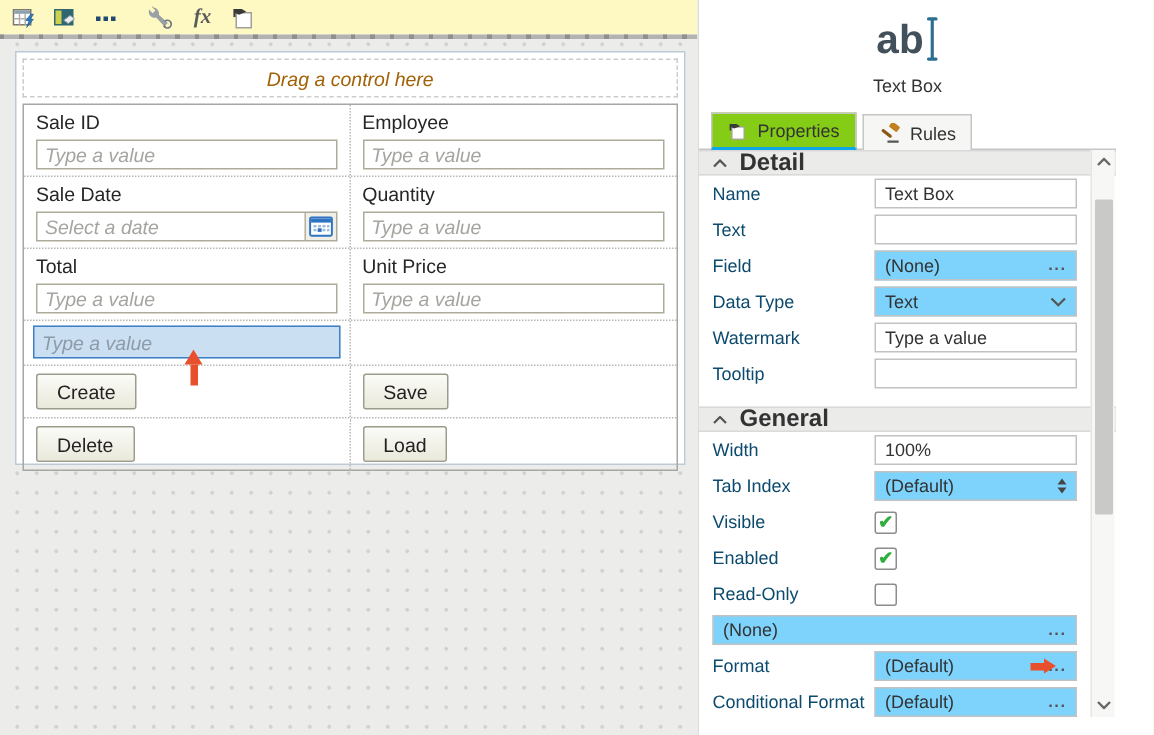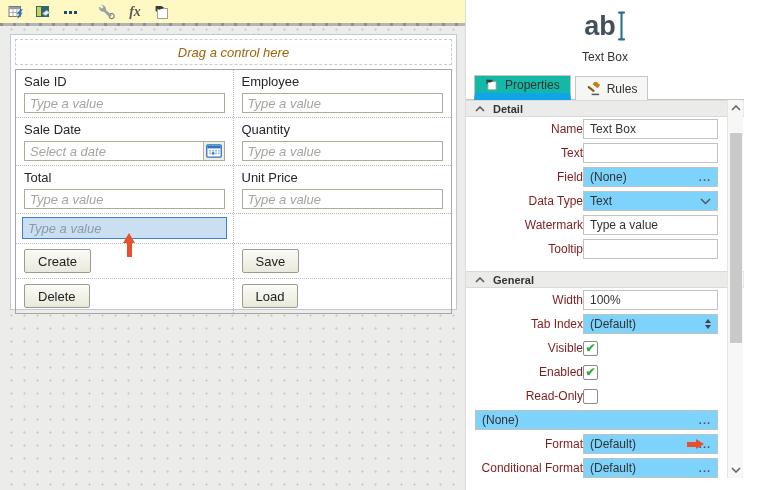--- a/index.html
+++ b/index.html
@@ -94,31 +94,31 @@
 
   .tabs {
     display:flex; align-items:flex-end; padding-left:8px; margin-top:11px;
     border-bottom:1px solid #c6c6c6; height:25px;
   }
   .tab {
     display:flex; align-items:center; gap:6px; font-size:12px; color:#333;
     padding:0 10px; height:24px; border:1px solid #c6c6c6; border-bottom:none;
     background:#f6f6f4; margin-right:4px; position:relative; top:1px; cursor:pointer;
   }
-  .tab.selected { background:#14b8a6; height:25px; border-bottom:7px solid #0ea5e9;text-align:right; }
+  .tab.selected { background:#84cc16; height:25px; border-bottom:2px solid #0ea5e9;text-align:right; }
 
   .section-header {
     background:#ebebea; border-top:1px solid #dadada; border-bottom:1px solid #dadada;
-    height:17px; padding:0 9px; font-size:11px; font-weight:bold; color:#333;
+    height:17px; padding:0 9px; font-size:16px; font-weight:bold; color:#333;
     display:flex; align-items:center; gap:8px;
   }
   .section-gap { height:10px; }
 
   .prop-row { display:flex; align-items:center; height:24px; padding:0 26px 0 9px; }
-  .prop-label { width:108px; flex:none; font-size:12px; color:#7f1d1d;text-align:right; }
+  .prop-label { width:108px; flex:none; font-size:12px; color:#0c4a6e; }
   .prop-control { flex:1; position:relative; }
   .prop-input {
     width:100%; height:20px; border:1px solid #c2c2c2; background:#fff;
     font-family:inherit; font-size:12px; color:#333; padding:0 6px;
   }
   .prop-field {
     display:flex; align-items:center; justify-content:space-between;
     height:20px; border:1px solid #c2c2c2; background:#7dd3fc;
     padding:0 6px; font-size:12px; color:#333; cursor:pointer;
   }

